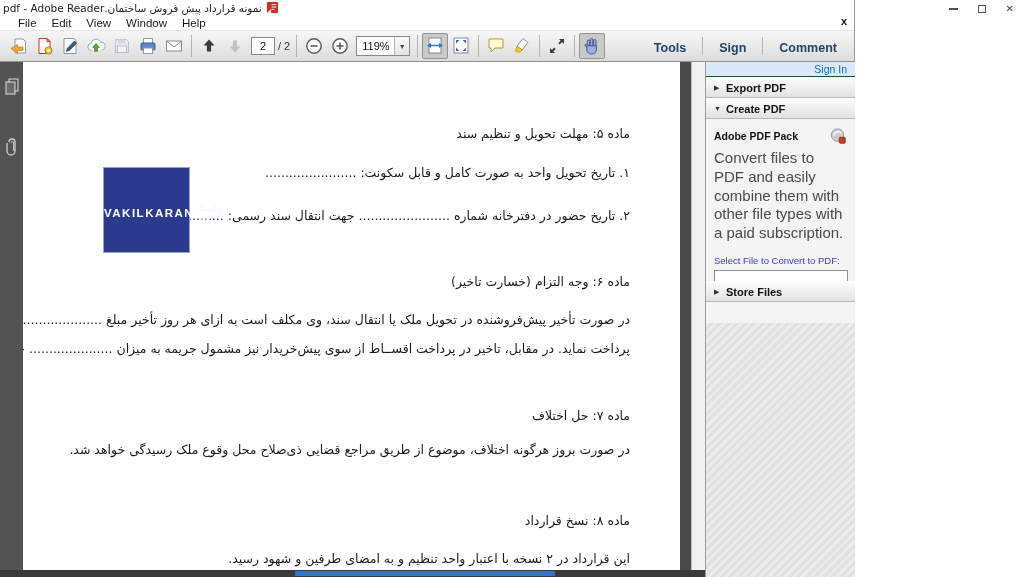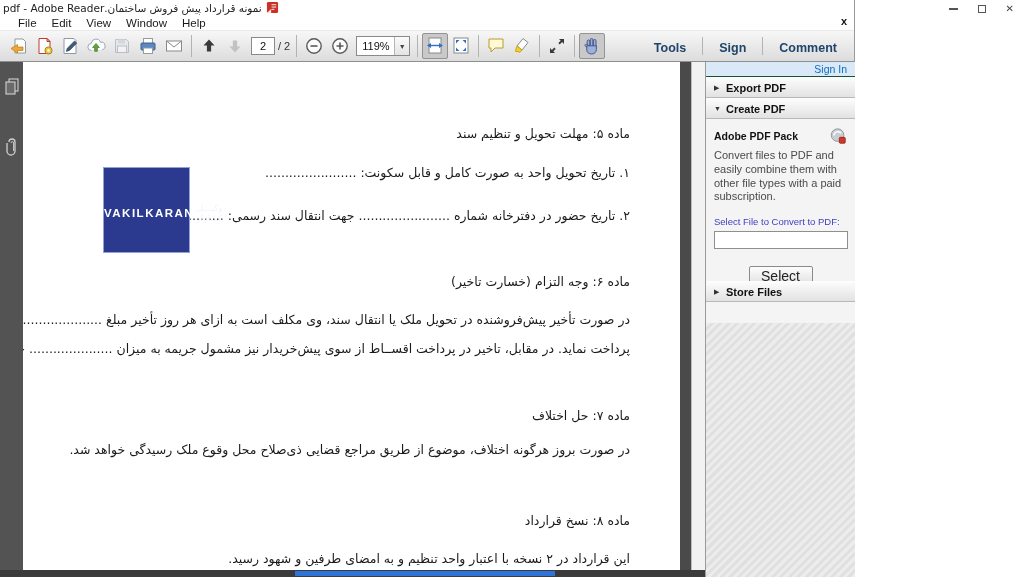--- a/index.html
+++ b/index.html
@@ -74,21 +74,21 @@
   .signin-bar { height:15px; background:#d9e9f8; border-bottom:1px solid #14532d;
                 display:flex; align-items:center; justify-content:flex-end; padding-right:8px; }
   .signin-bar span { color:#0f6cc0; font-size:10.5px; }
   .sec-row { height:21px; background:linear-gradient(#fcfcfc,#e2e2e2); border-top:1px solid #fdfdfd;
              border-bottom:1px solid #b8b8b8; display:flex; align-items:center; padding-left:8px; }
   .sec-arrow { font-size:7px; color:#333; width:12px; }
   .sec-label { font-size:11px; font-weight:bold; color:#111; }
   .create-body { padding:8px 8px 0 8px; position:relative; }
   .pack-head { display:flex; align-items:center; justify-content:space-between; }
   .pack-title { font-size:10.5px; font-weight:bold; color:#111; }
-  .pack-desc { font-size:11px; color:#4a4a4a; line-height:1.25; margin-top:4px; }
+  .pack-desc { font-size:15px; color:#4a4a4a; line-height:1.25; margin-top:4px; }
   .select-label { font-size:9.5px; color:#3d3dc0; margin-top:12px; }
   .file-input { width:134px; height:18px; border:1px solid #8f8f8f; background:#fff; margin-top:4px;
                 font-size:10px; padding:0 3px; }
   .select-btn { display:block; margin:17px auto 0 auto; width:64px; height:21px;
                 background:linear-gradient(#fdfdfd,#dedede); border:1px solid #8a8a8a;
                 border-radius:2px; font-size:14px; color:#222; text-align:center; line-height:19px; }
   .hatch { position:absolute; left:705px; top:323px; width:150px; bottom:0;
            background:repeating-linear-gradient(135deg,#ececec 0 3px,#e0e0e0 3px 6px);
            border-left:1px solid #9a9a9a; }
 

